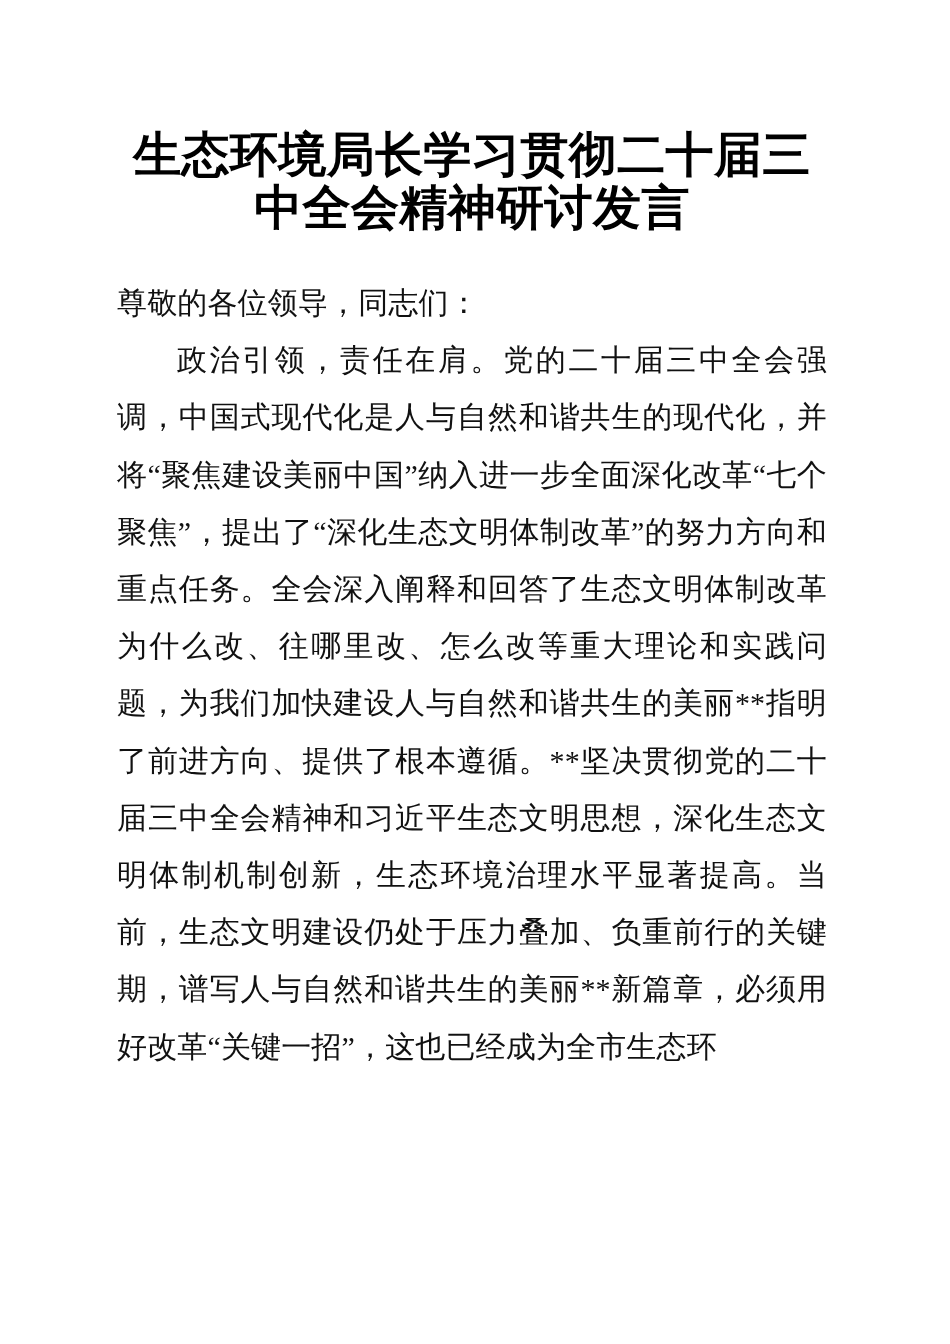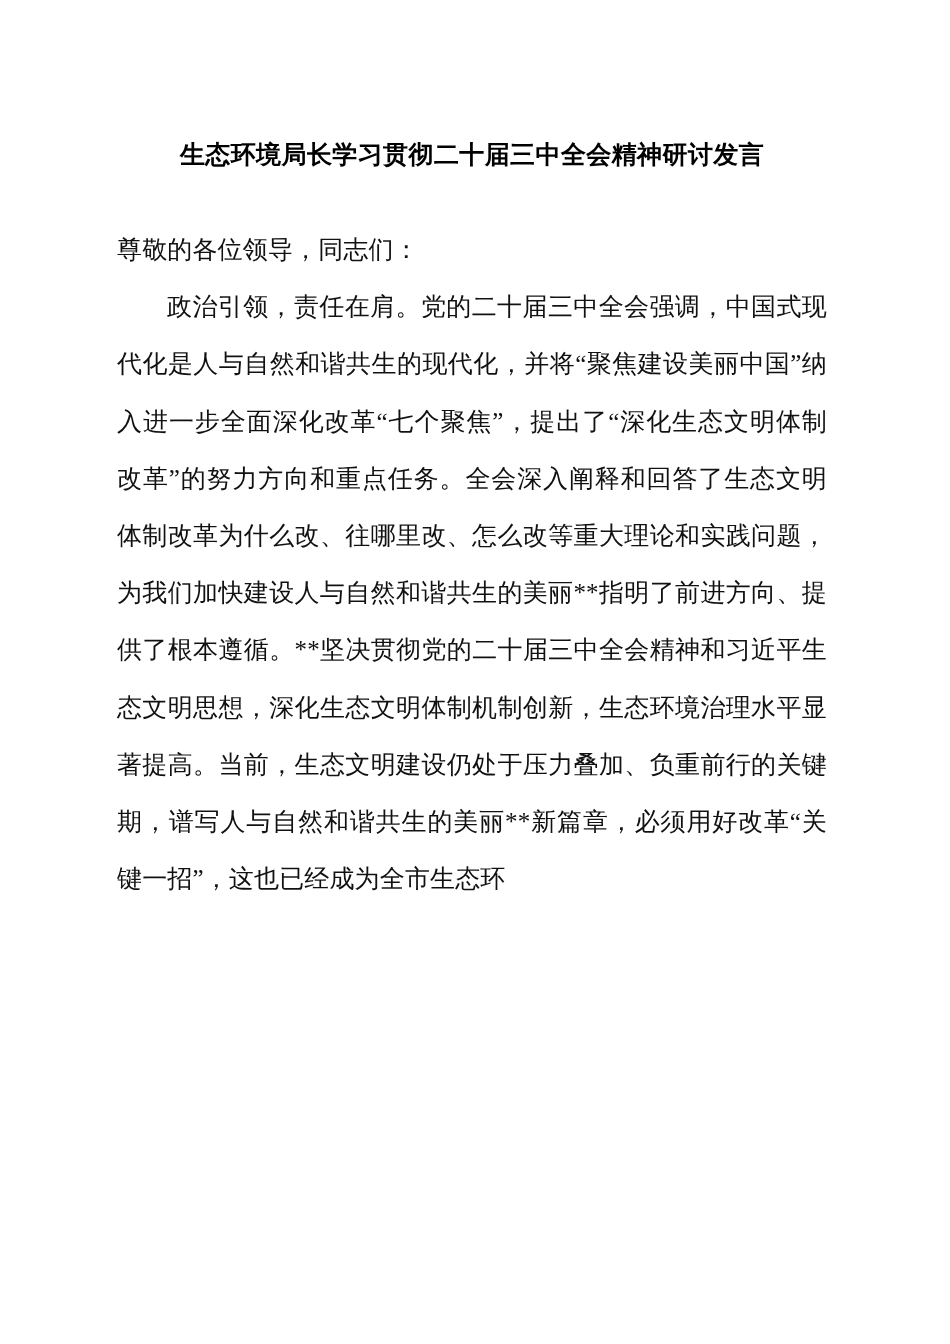--- a/index.html
+++ b/index.html
@@ -31,38 +31,38 @@
     top: 0;
     width: 710px;
   }
 
   
   .doc-title {
     margin: 0;
     padding-top: 128px;
     font-family: "Liberation Sans", "DejaVu Sans", sans-serif;
     font-weight: bold;
-    font-size: 25px;
+    font-size: 48px;
     line-height: 53px;
     letter-spacing: 0.4px;
     text-align: center;
     color: #000000;
     white-space: pre-wrap;
     word-break: break-all;
   }
 
   
   .body-block {
     margin-top: 40px;
   }
 
   .para {
     margin: 0;
     font-family: "Liberation Serif", "DejaVu Serif", serif;
-    font-size: 25px;
+    font-size: 30px;
     line-height: 57.2px;
     letter-spacing: 0.15px;
     text-align: justify;
     text-justify: inter-character;
     color: #111111;
     word-break: break-all;
     white-space: normal;
   }
 
   .para.indent {

